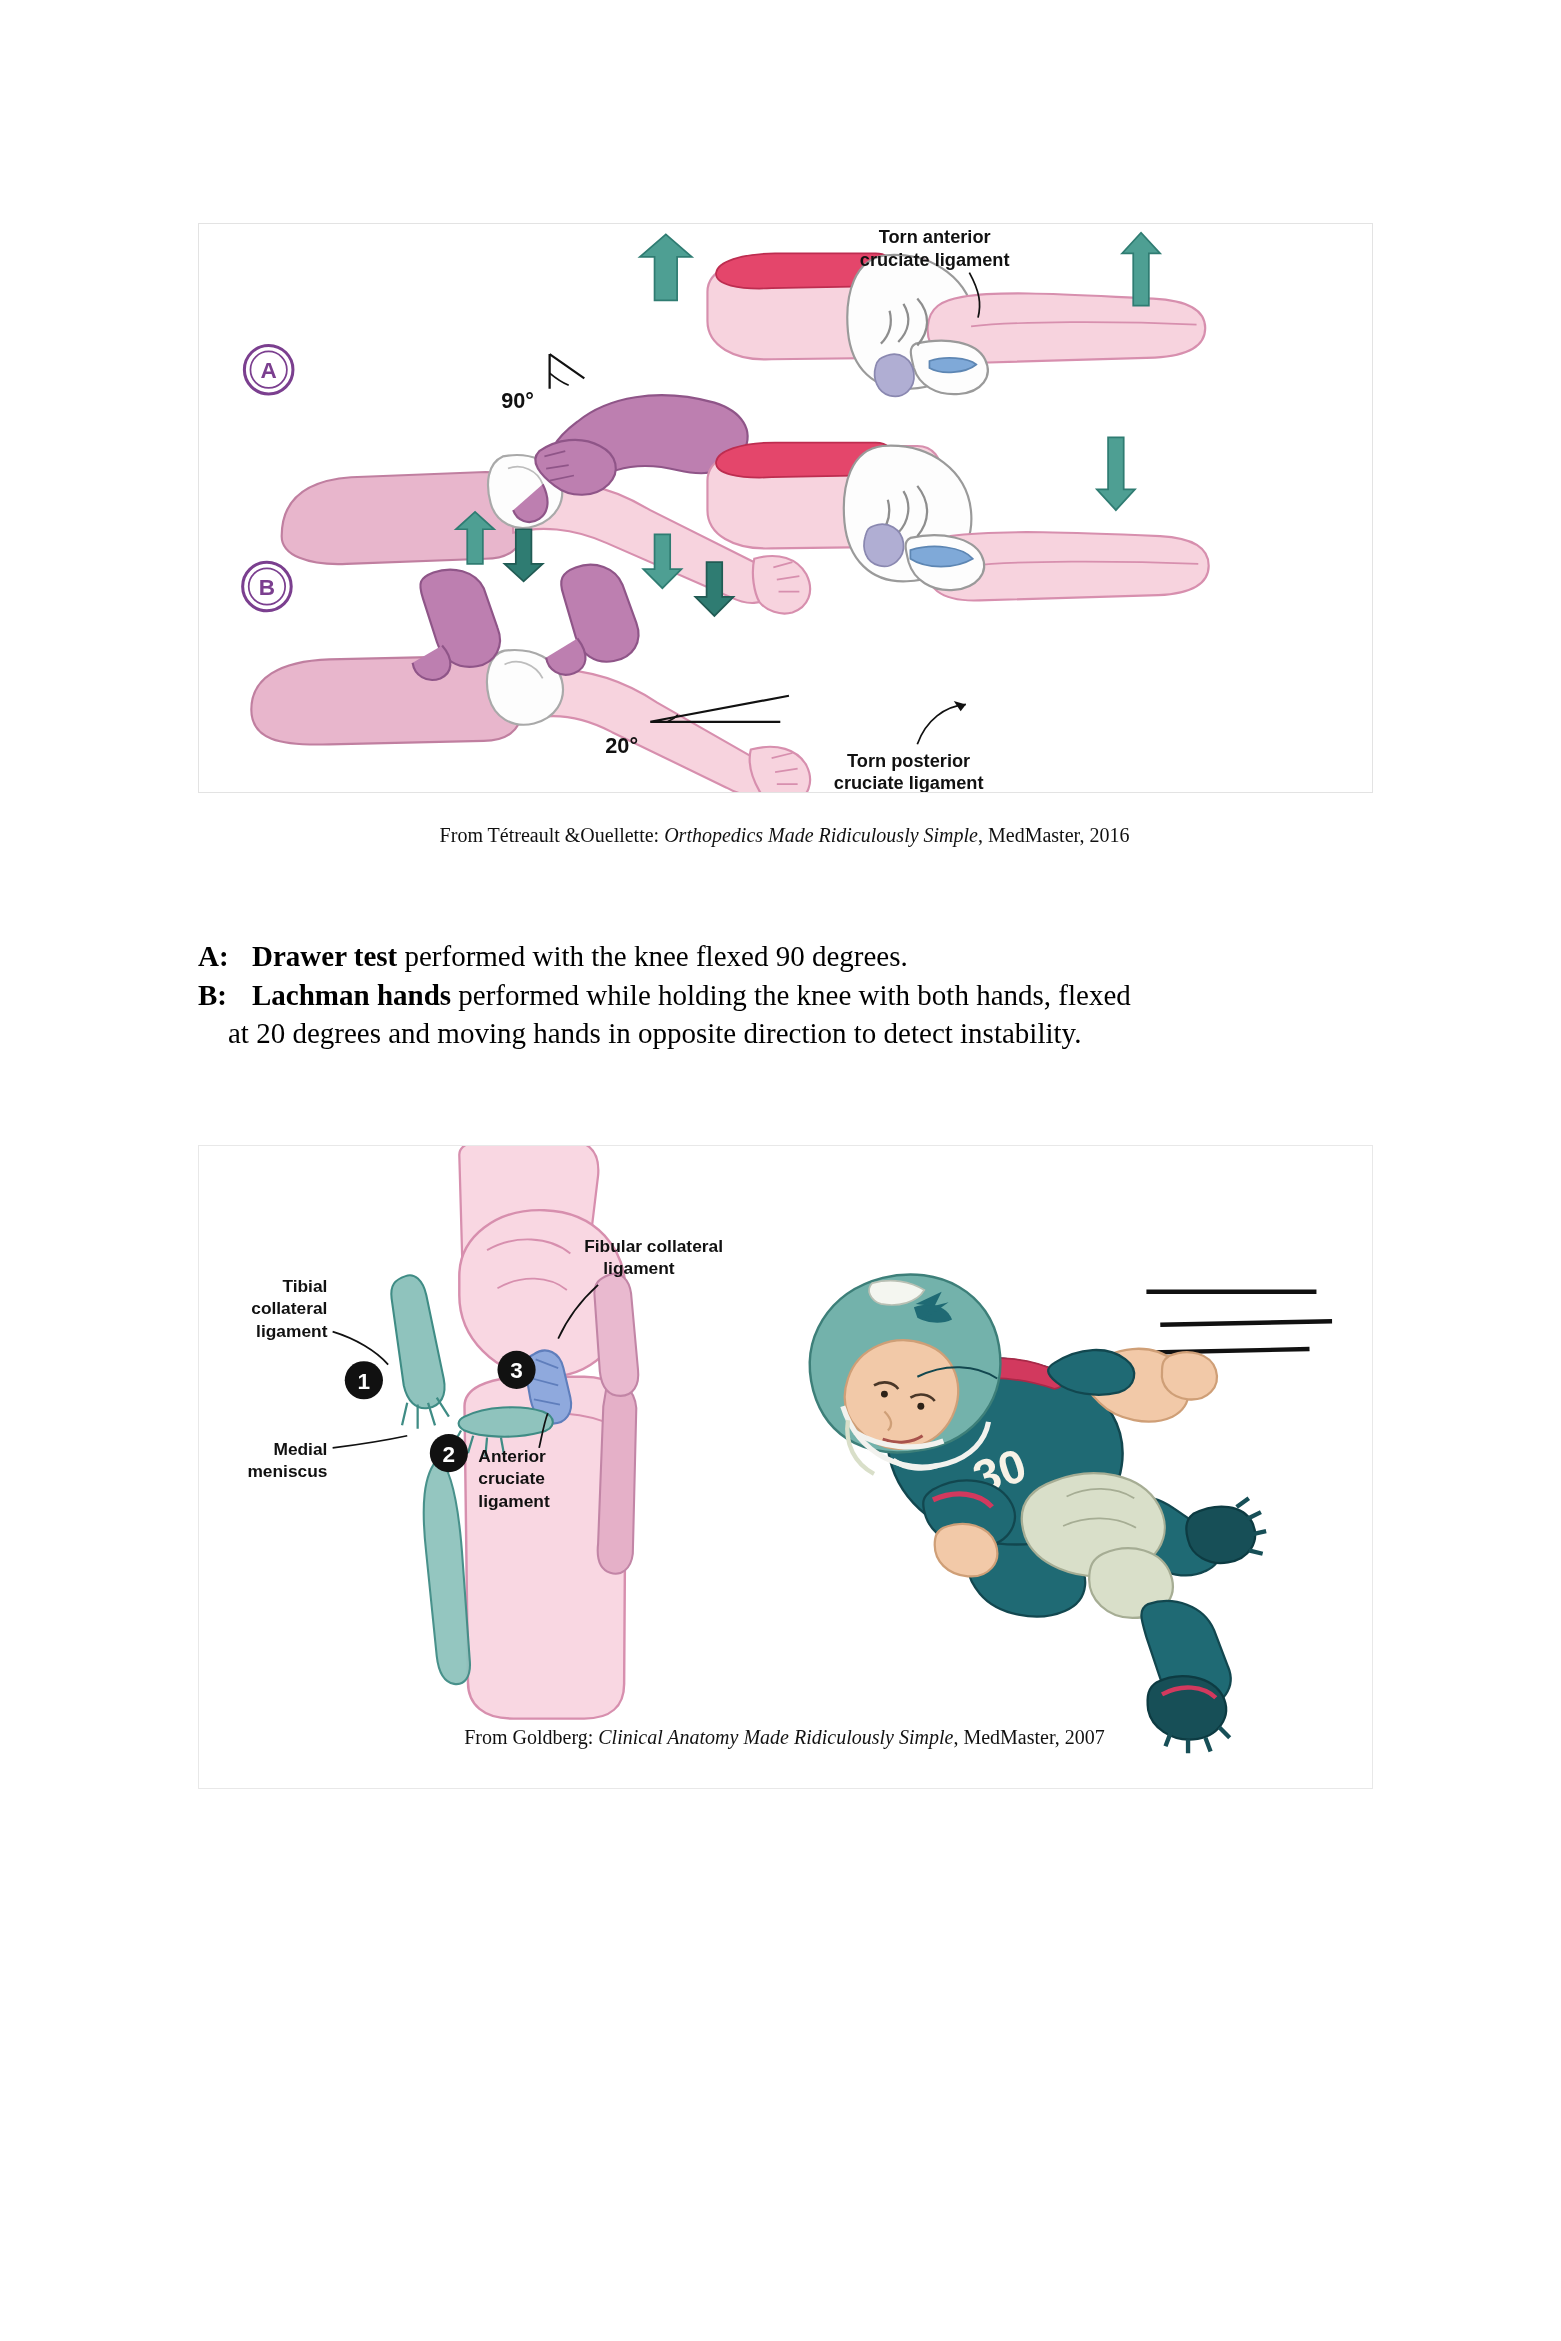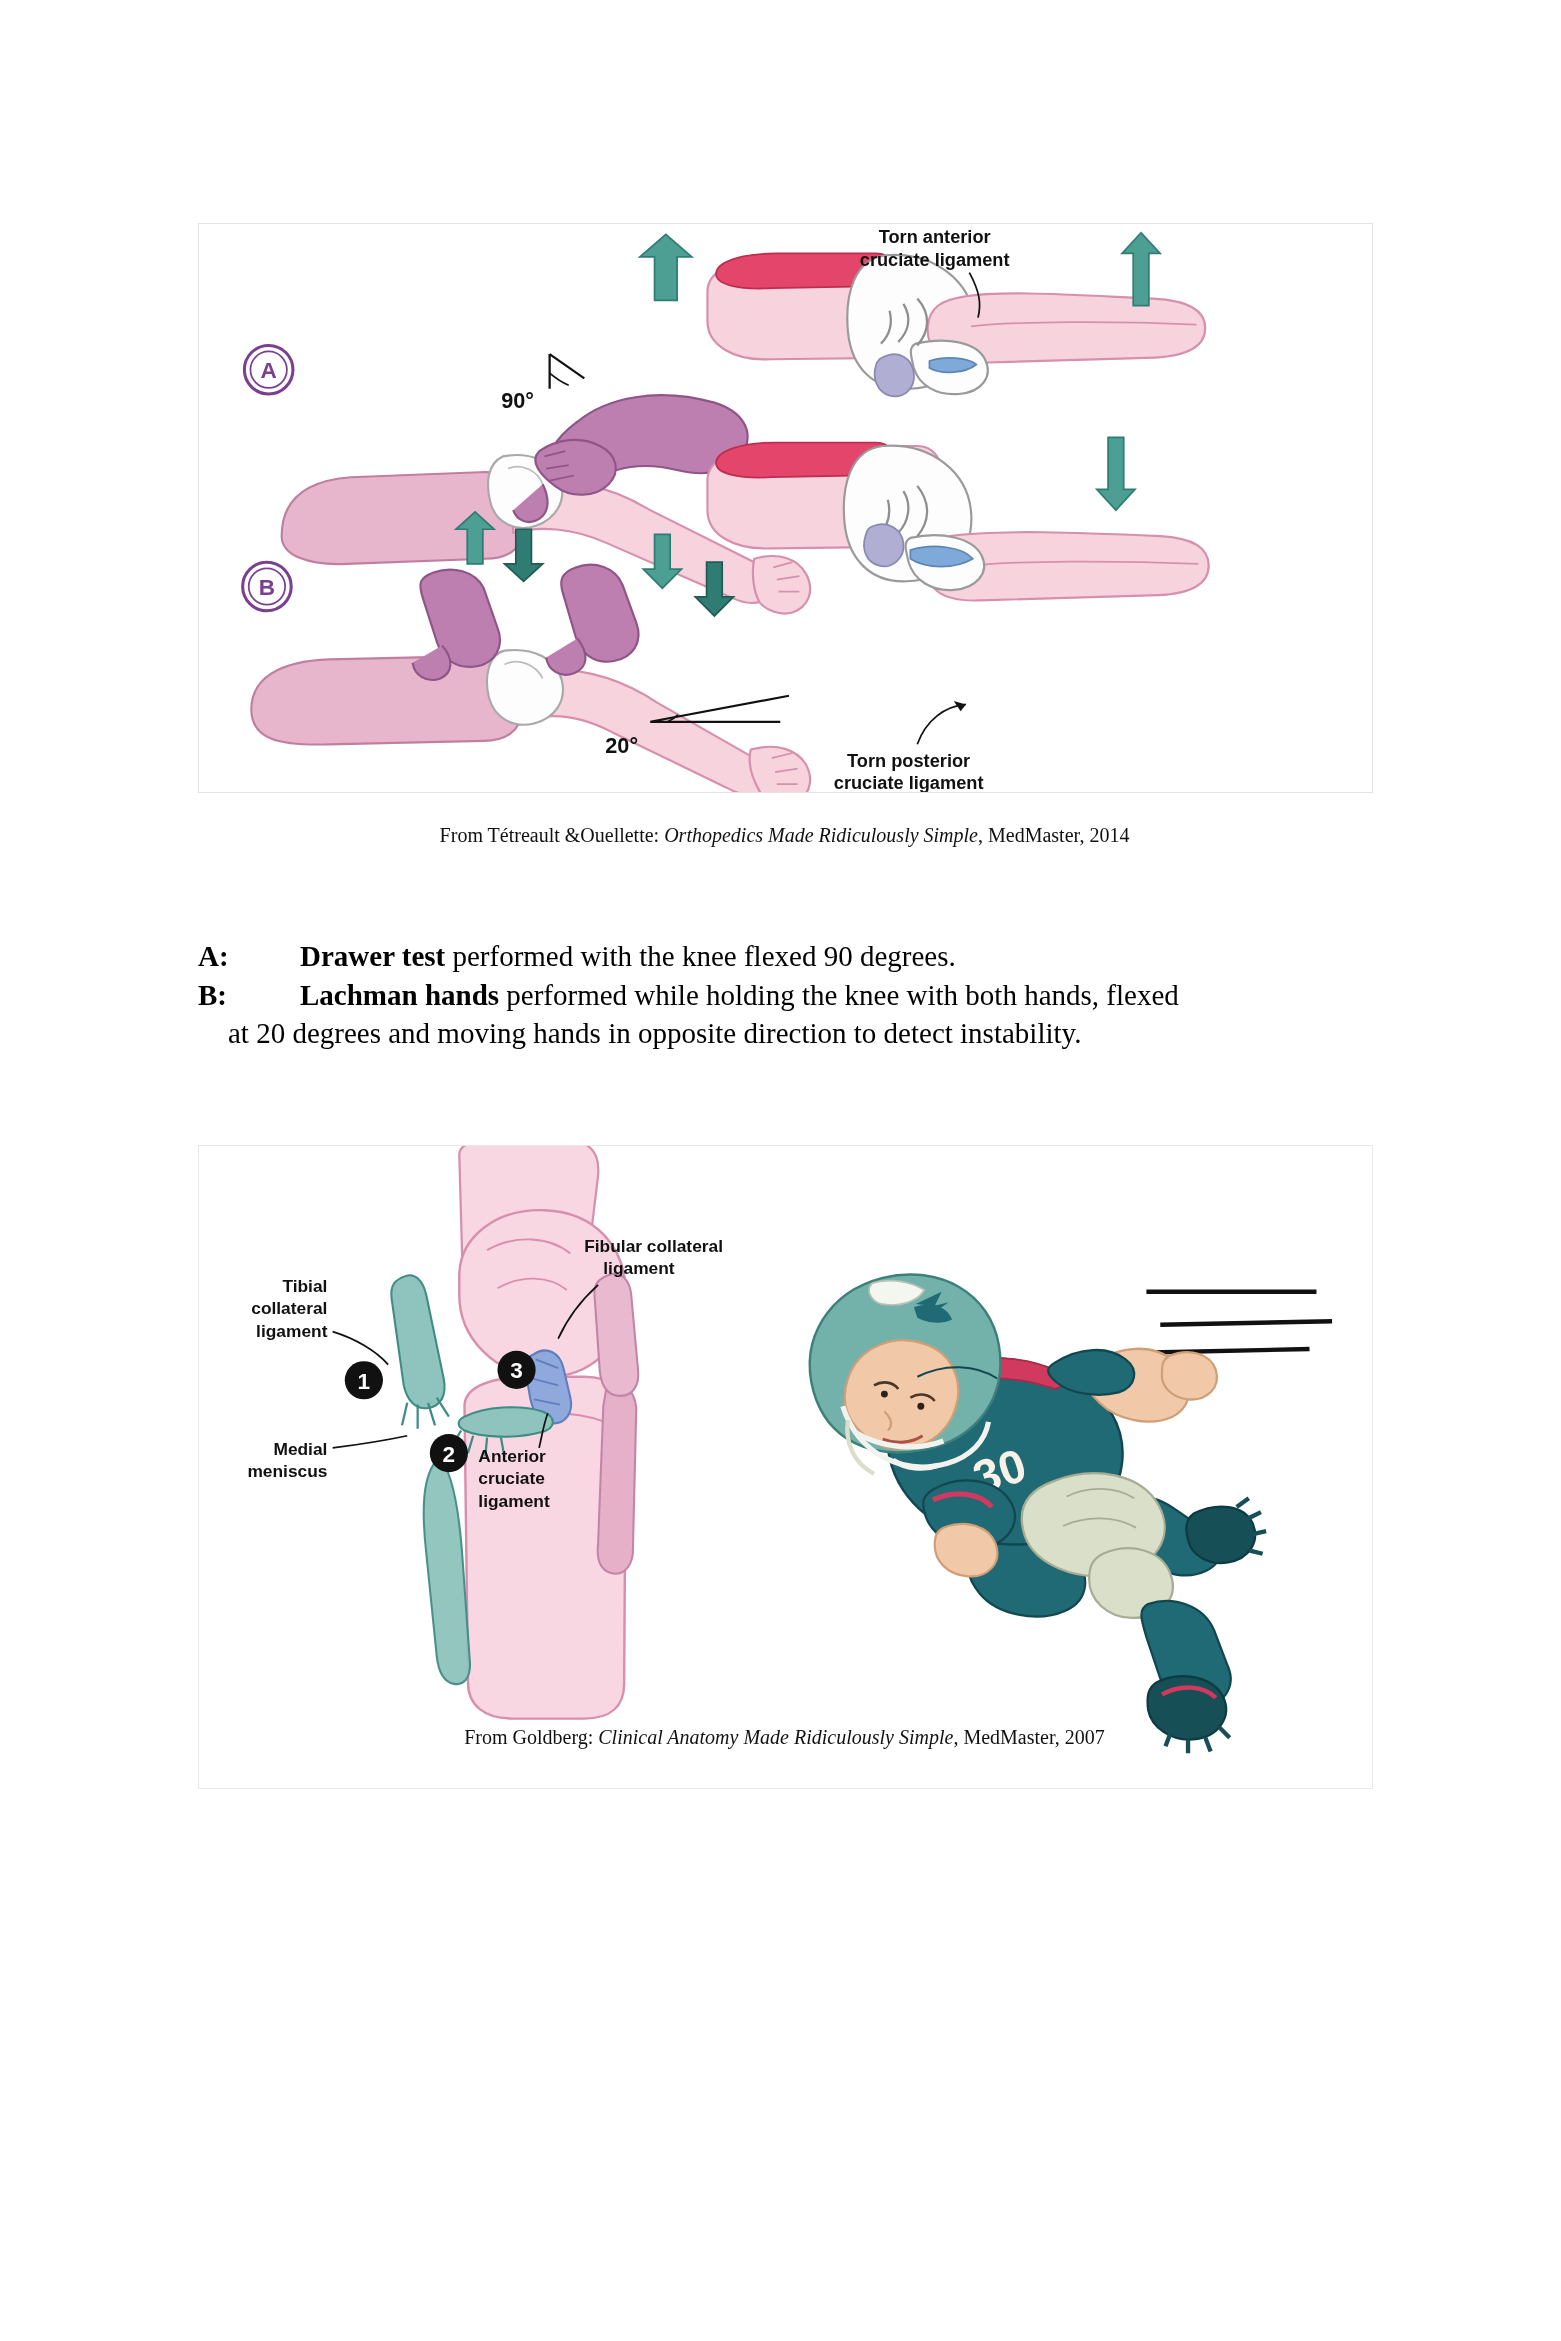--- a/index.html
+++ b/index.html
@@ -54,21 +54,21 @@
   }
   .ab-row {
     display: flex;
     align-items: flex-start;
   }
   .ab-letter {
     font-weight: bold;
     width: 54px;
     flex: 0 0 54px;
   }
-  .ab-text { flex: 1; margin-left: 48px; }
+  .ab-text { flex: 1; }
   .ab-text b { font-weight: bold; }
   .ab-cont {
     margin-left: 30px;
   }
 
   
   .fig2 {
     position: absolute;
     left: 198px;
     top: 1145px;
@@ -264,21 +264,21 @@
 
         <text class="lbl" x="818" y="626" text-anchor="middle">Torn posterior</text>
         <text class="lbl" x="818" y="652" text-anchor="middle">cruciate ligament</text>
         <path d="M828,600 C838,572 860,556 884,554" stroke="#111" stroke-width="2" fill="none"></path>
         <path d="M884,554 l-14,-4 l8,12 Z" fill="#111"></path>
       </g>
     </svg>
   </div>
 
   <div class="caption" style="left:198px; top:824px; width:1173px;">
-    <span>From Tétreault &amp;Ouellette: </span><span class="ital">Orthopedics Made Ridiculously Simple</span><span>, MedMaster, 2014</span>
+    <span>From Tétreault &amp;Ouellette: </span><span class="ital">Orthopedics Made Ridiculously Simple</span><span>, MedMaster, 2016</span>
   </div>
 
   <div class="ablock">
     <div class="ab-row">
       <div class="ab-letter">A:</div>
       <div class="ab-text"><b>Drawer test</b><span> performed with the knee flexed 90 degrees.</span></div>
     </div>
     <div class="ab-row">
       <div class="ab-letter">B:</div>
       <div class="ab-text"><b>Lachman hands</b><span> performed while holding the knee with both hands, flexed</span></div>

